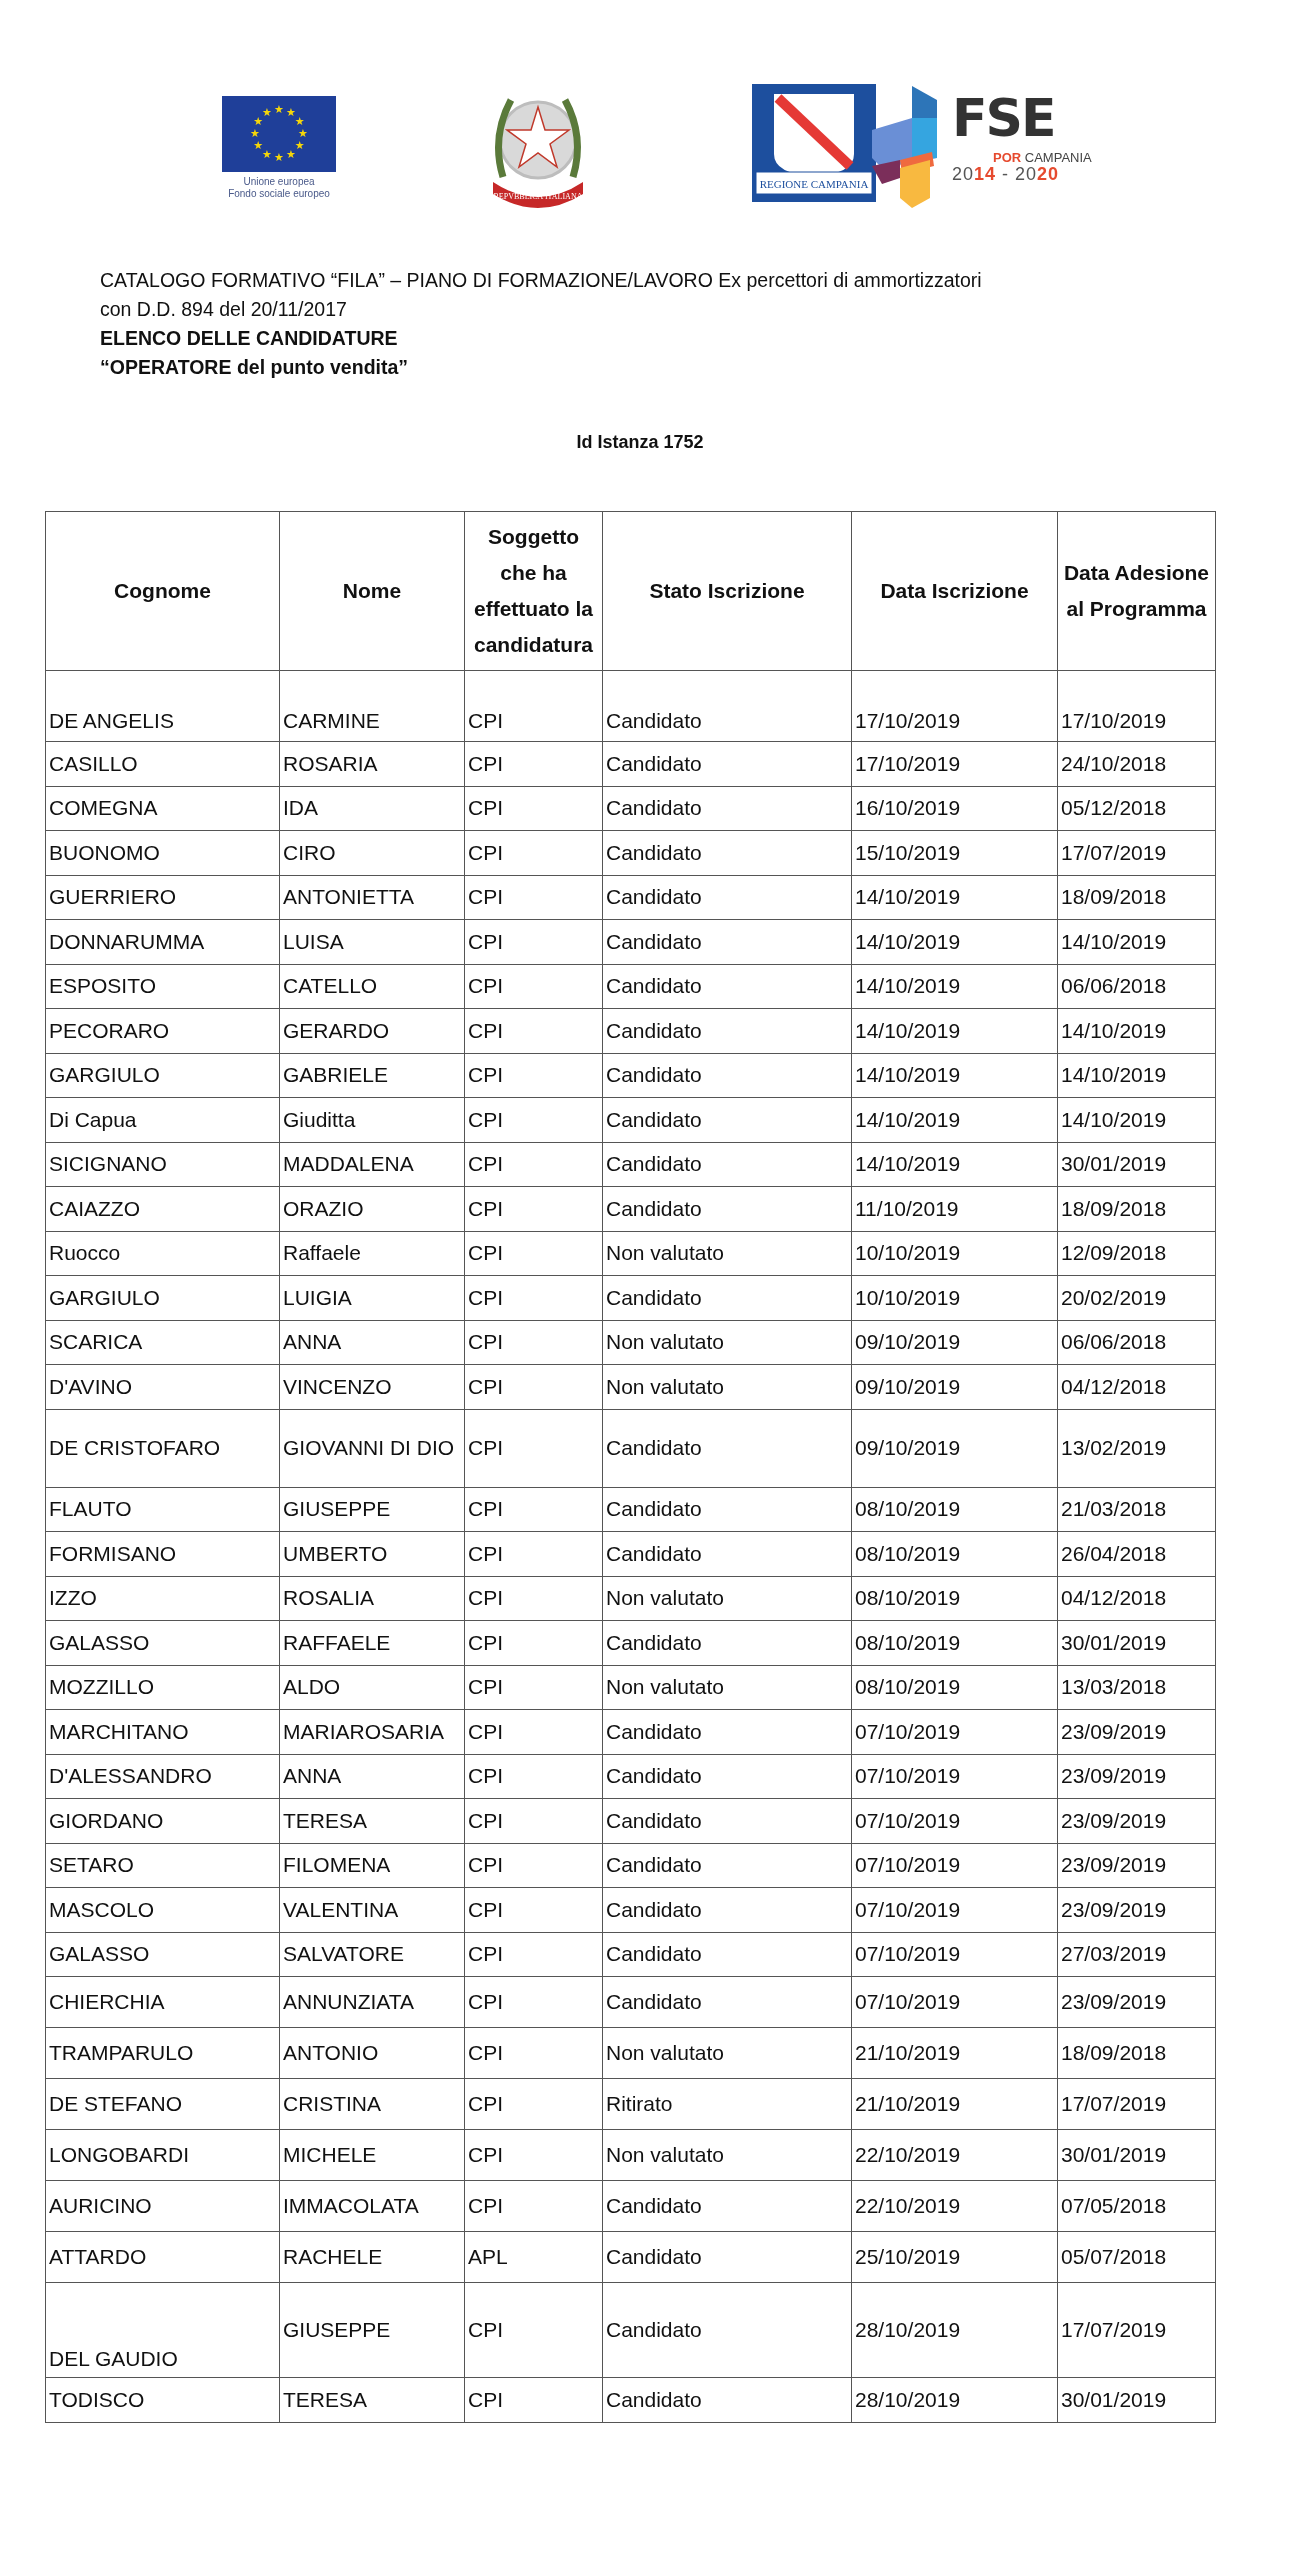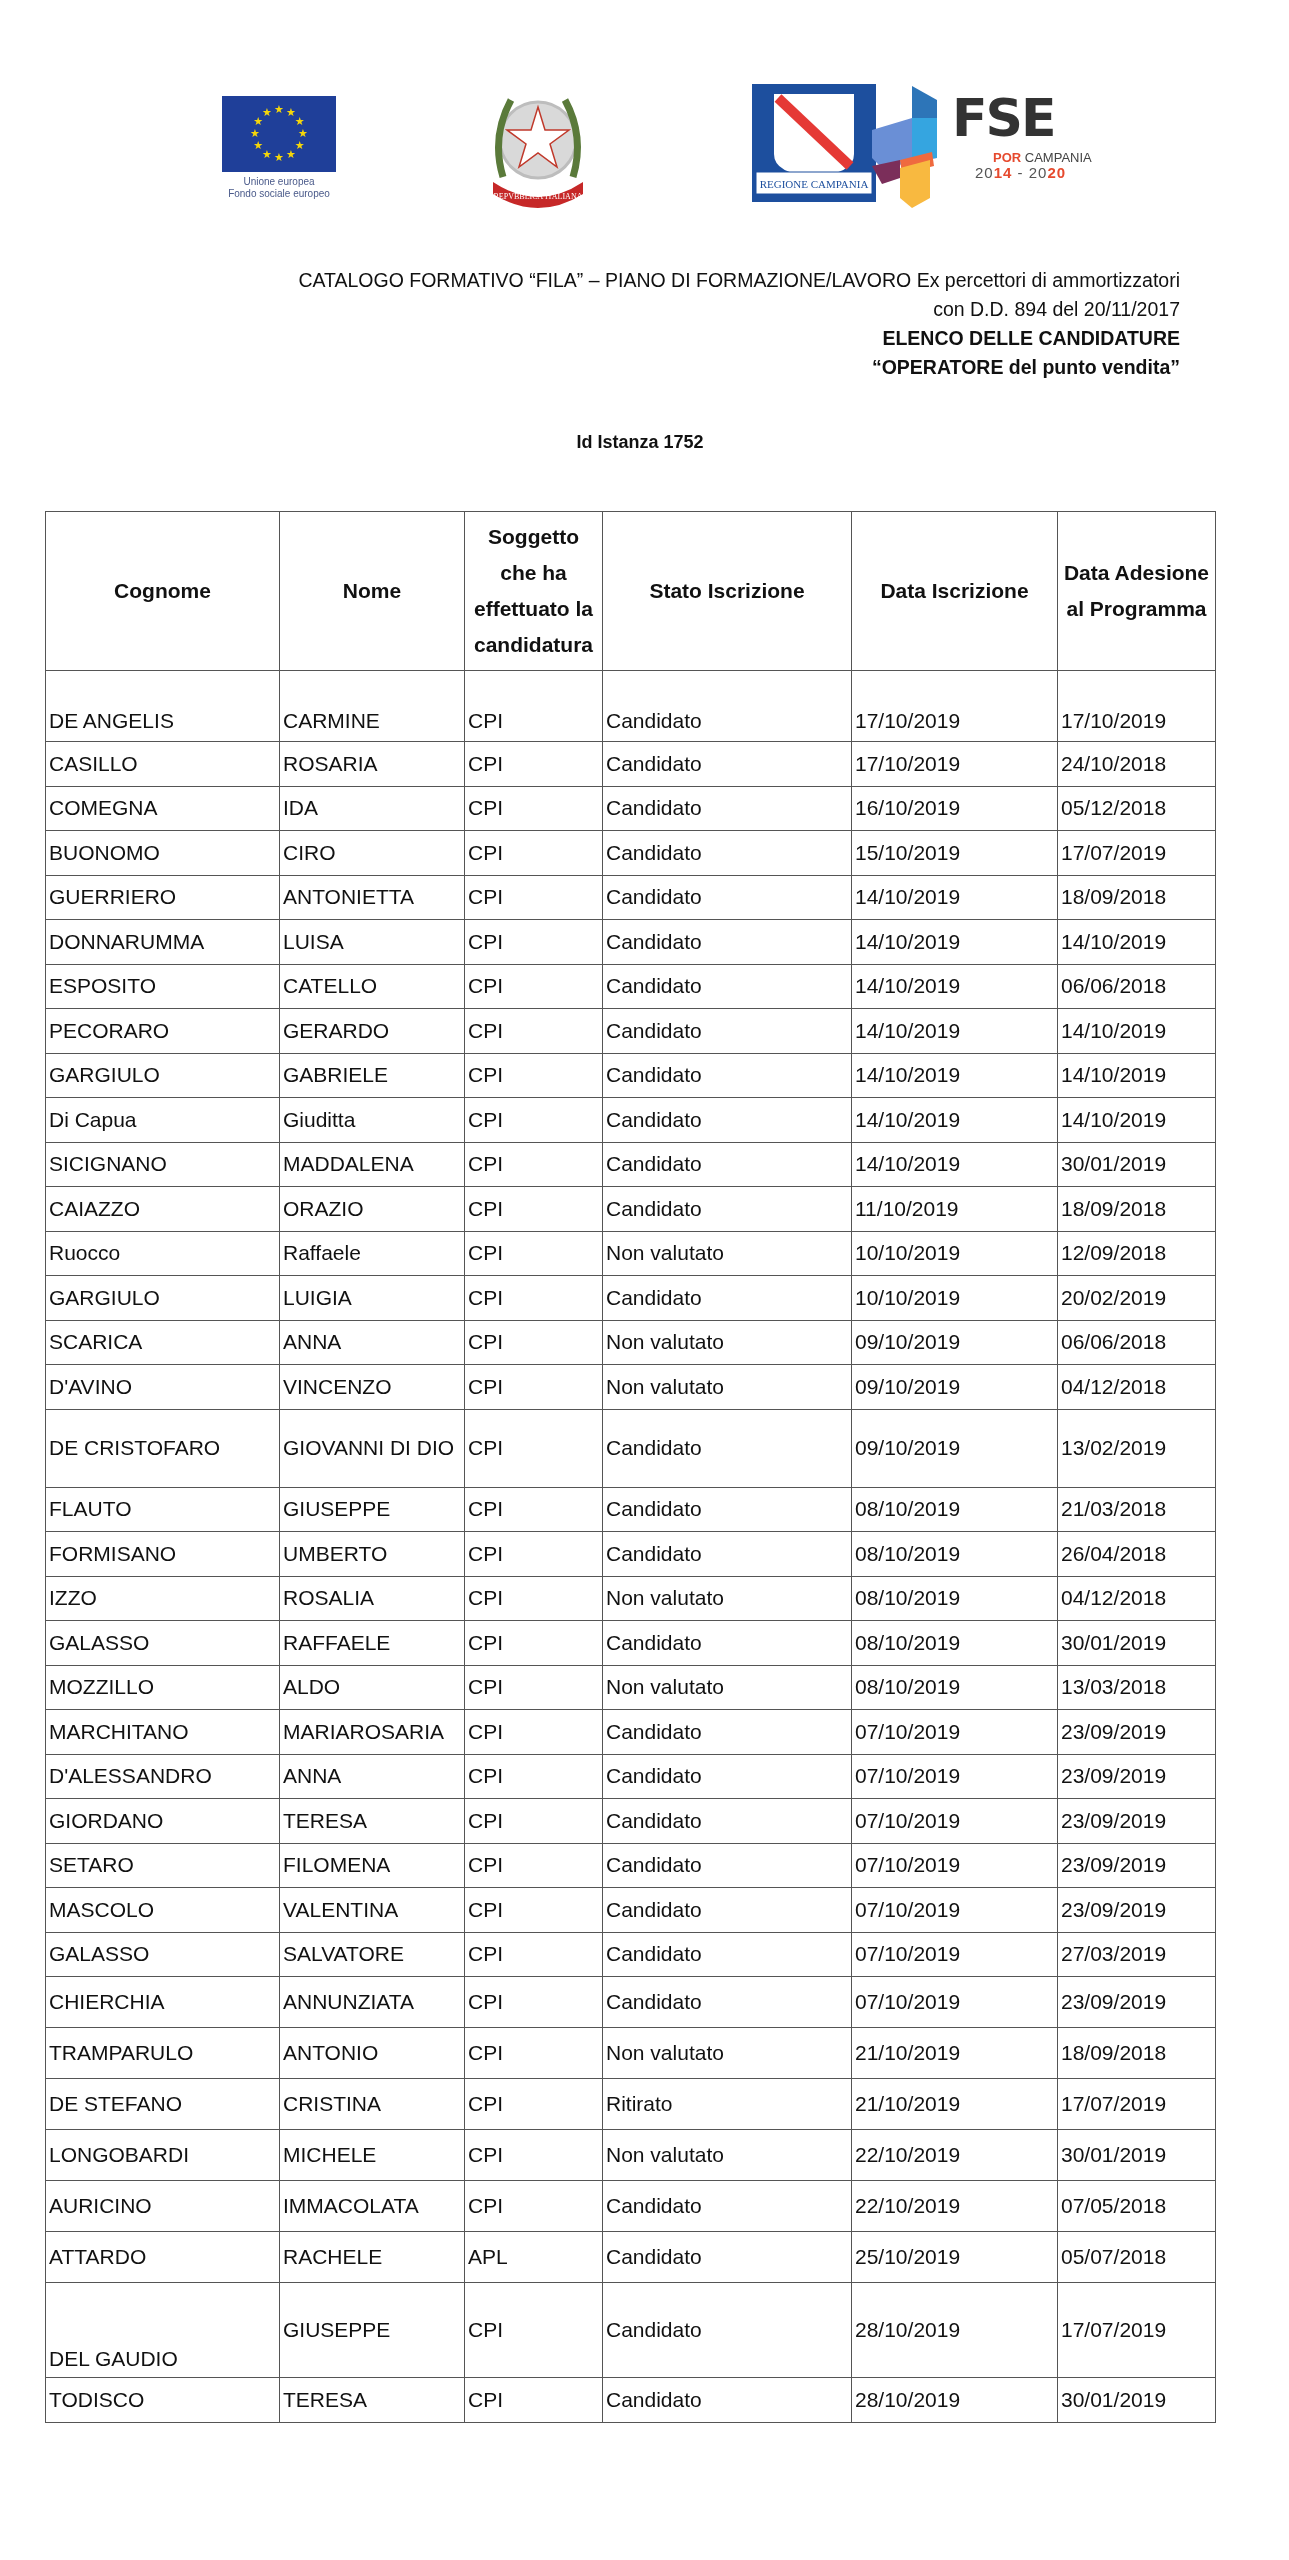--- a/index.html
+++ b/index.html
@@ -7,24 +7,24 @@
   .logos { position: absolute; top: 70px; left: 0; width: 1289px; height: 150px; }
   .eu { position: absolute; left: 222px; top: 26px; width: 114px; height: 76px; background: #1f3f99; }
   .eu-star { position: absolute; color: #f5d60a; font-size: 11px; line-height: 11px; font-family: "DejaVu Sans", sans-serif; }
   .eu-cap { position: absolute; left: 202px; top: 106px; width: 154px; text-align: center; font-family: "Liberation Sans", sans-serif; font-size: 10px; color: #4a5a8a; line-height: 12px; }
   .emblem { position: absolute; left: 483px; top: 12px; width: 110px; height: 130px; }
   .campania { position: absolute; left: 752px; top: 14px; width: 124px; height: 118px; }
   .fse-mark { position: absolute; left: 872px; top: 8px; width: 80px; height: 130px; }
   .fse-text { position: absolute; left: 952px; top: 22px; font-family: "DejaVu Sans", sans-serif; font-weight: bold; font-size: 52px; letter-spacing: -2px; color: #333; line-height: 52px; }
   .fse-sub { position: absolute; left: 952px; top: 80px; font-family: "Liberation Sans", sans-serif; font-size: 13px; color: #444; line-height: 15px; }
   .fse-sub b { color: #e64a2e; padding-left: 41px; }
-  .fse-years { position: absolute; left: 952px; top: 94px; font-family: "Liberation Sans", sans-serif; font-size: 15px; color: #555; letter-spacing: 1px; margin-left: 23px; }
+  .fse-years { position: absolute; left: 952px; top: 94px; font-family: "Liberation Sans", sans-serif; font-size: 18px; color: #555; letter-spacing: 1px; }
   .fse-years b { color: #e64a2e; }
 
-  .heading { position: absolute; top: 266px; left: 100px; width: 1080px; text-align: right; font-family: "Liberation Sans", sans-serif; font-size: 19.5px; line-height: 29px; color: #111; }
+  .heading { position: absolute; top: 266px; left: 100px; width: 1080px; text-align: left; font-family: "Liberation Sans", sans-serif; font-size: 19.5px; line-height: 29px; color: #111; }
   .heading .b { font-weight: bold; }
   .istanza { position: absolute; top: 432px; left: 100px; width: 1080px; text-align: center; font-family: "Liberation Sans", sans-serif; font-weight: bold; font-size: 18px; }
 
   table { position: absolute; top: 511px; left: 45px; width: 1170px; border-collapse: collapse; font-family: "Liberation Sans", sans-serif; font-size: 21px; table-layout: fixed; }
   th, td { border: 1.5px solid #555; padding: 0 3px; text-align: left; vertical-align: middle; }
   th { font-weight: bold; text-align: center; height: 158px; line-height: 36px; font-size: 21px; }
   td { height: 43.5px; padding-top: 0; }
   td.tall { height: 77px; }
   td.mid { height: 50px; }
   td.big { height: 88px; }

